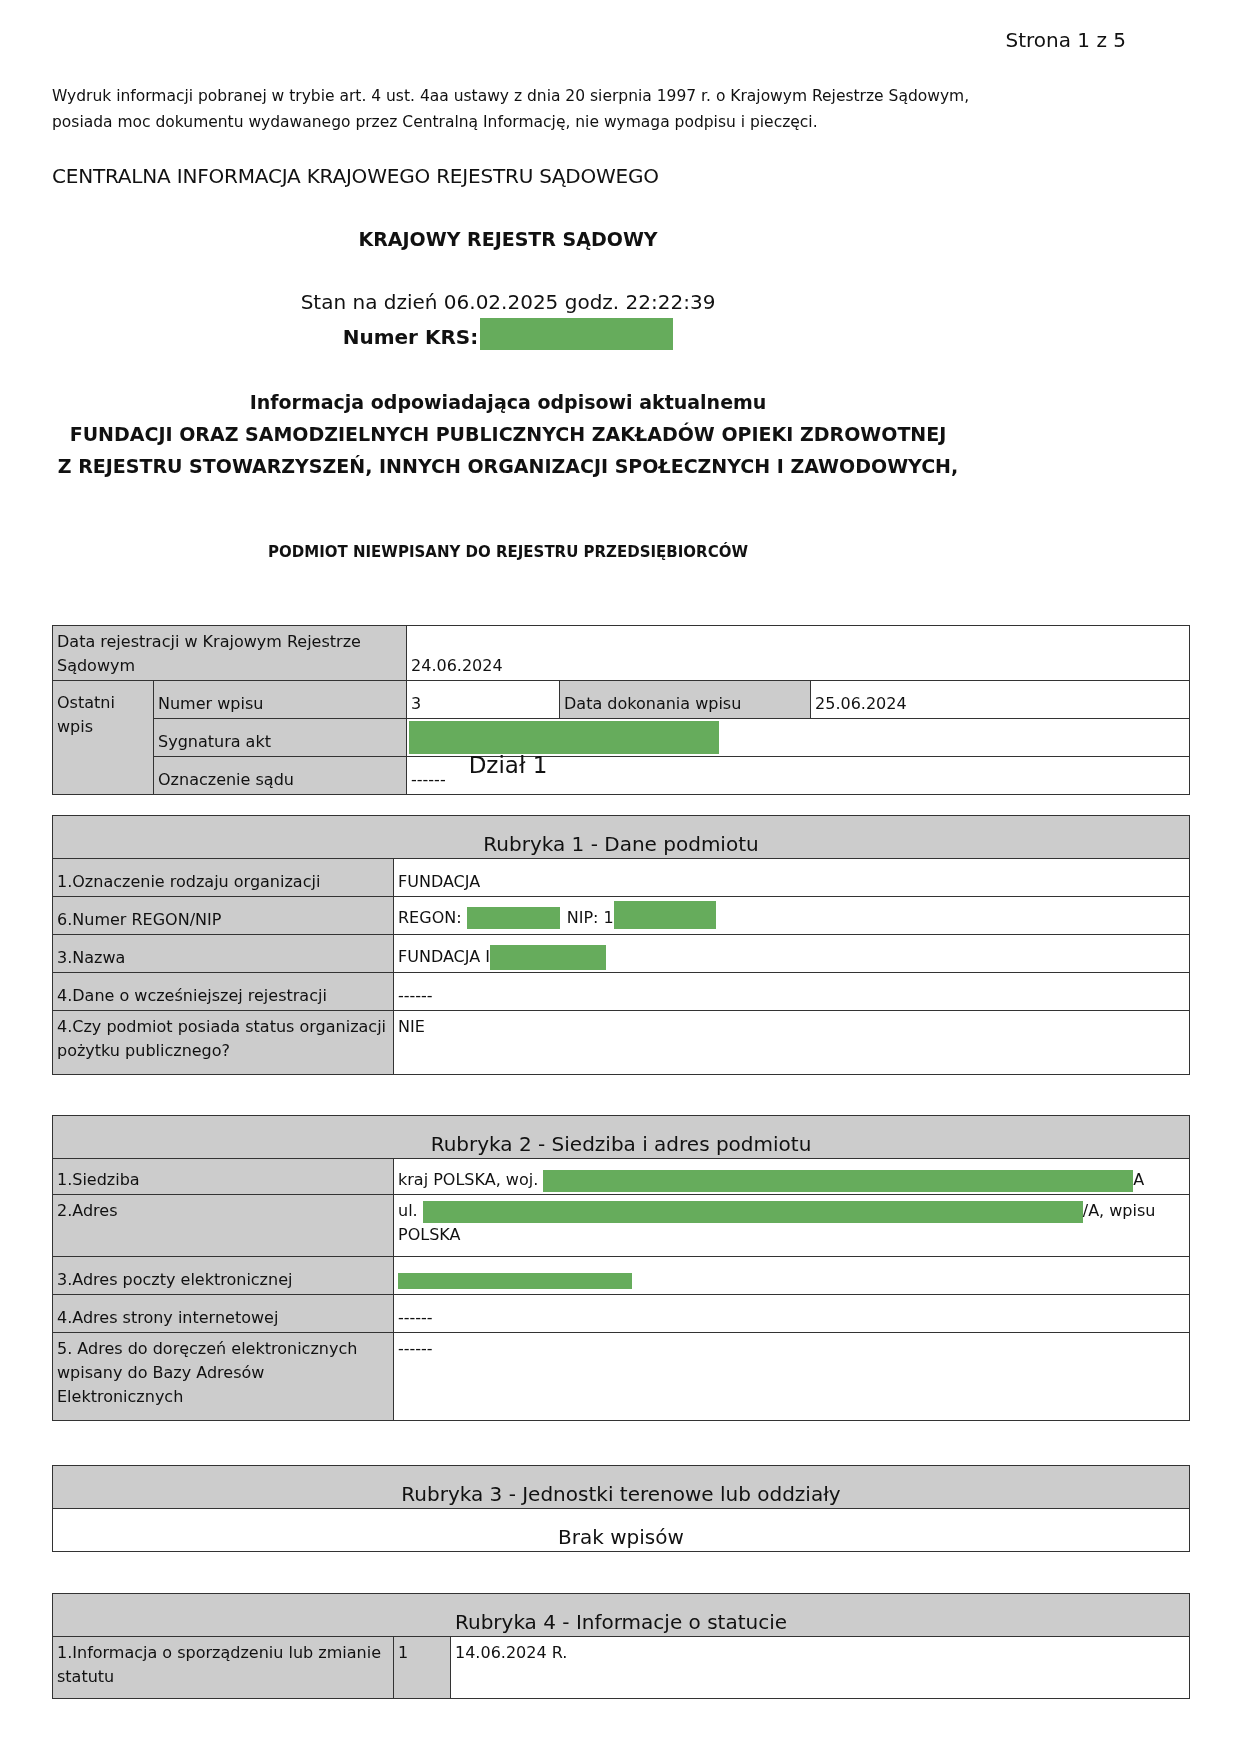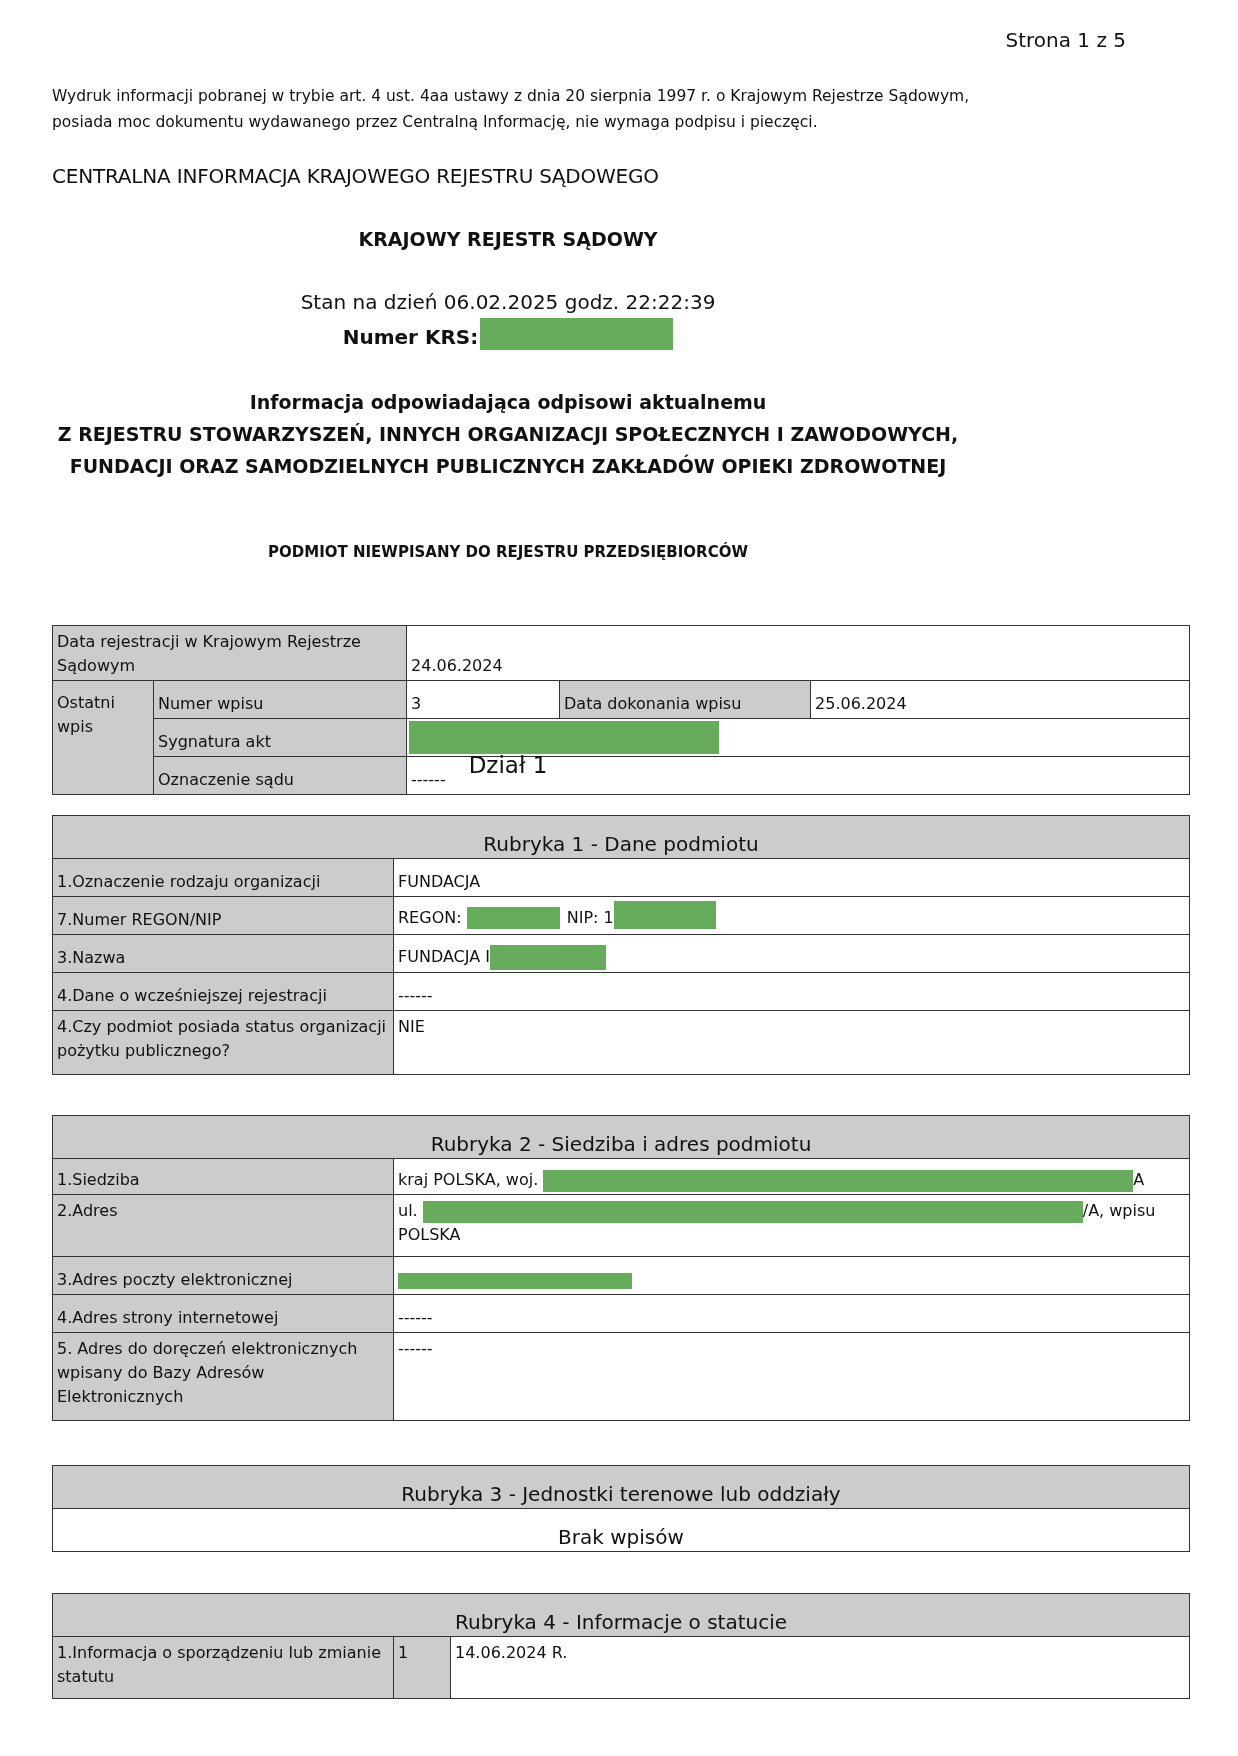--- a/index.html
+++ b/index.html
@@ -36,22 +36,22 @@
 </div>
 
 <div class="abs central">CENTRALNA INFORMACJA KRAJOWEGO REJESTRU SĄDOWEGO</div>
 <div class="abs center krs-title">KRAJOWY REJESTR SĄDOWY</div>
 <div class="abs center stan">Stan na dzień 06.02.2025 godz. 22:22:39</div>
 <div class="abs center krs-num">
   <span>Numer KRS:</span><span class="redact"></span>
 </div>
 <div class="abs center info">
   <div>Informacja odpowiadająca odpisowi aktualnemu</div>
+  <div>FUNDACJI ORAZ SAMODZIELNYCH PUBLICZNYCH ZAKŁADÓW OPIEKI ZDROWOTNEJ</div>
   <div>Z REJESTRU STOWARZYSZEŃ, INNYCH ORGANIZACJI SPOŁECZNYCH I ZAWODOWYCH,</div>
-  <div>FUNDACJI ORAZ SAMODZIELNYCH PUBLICZNYCH ZAKŁADÓW OPIEKI ZDROWOTNEJ</div>
 </div>
 <div class="abs center podmiot">PODMIOT NIEWPISANY DO REJESTRU PRZEDSIĘBIORCÓW</div>
 
 <table style="top:585px;margin-top:40px;">
   <colgroup>
       <col style="width:101px">
       <col style="width:253px">
       <col style="width:153px">
       <col style="width:251px">
       <col>
@@ -88,21 +88,21 @@
     </colgroup>
   <tbody>
       <tr>
         <td colspan="2" class="hdr">Rubryka 1 - Dane podmiotu</td>
       </tr>
   <tr style="height:38px;">
     <td class="g">1.Oznaczenie rodzaju organizacji</td>
     <td>FUNDACJA</td>
   </tr>
   <tr style="height:38px;">
-    <td class="g">7.Numer REGON/NIP</td>
+    <td class="g">6.Numer REGON/NIP</td>
     <td>
       <span>REGON:</span>
       <span class="redact" style="width:93px;height:22px;"></span>
       <span style="margin-left:2px;">NIP: 1</span><span class="redact" style="width:102px;height:28px;position:relative;top:-3px;"></span>
     </td>
   </tr>
   <tr style="height:38px;">
     <td class="g">3.Nazwa</td>
     <td><span>FUNDACJA I</span><span class="redact" style="width:116px;height:25px;"></span></td>
   </tr>

